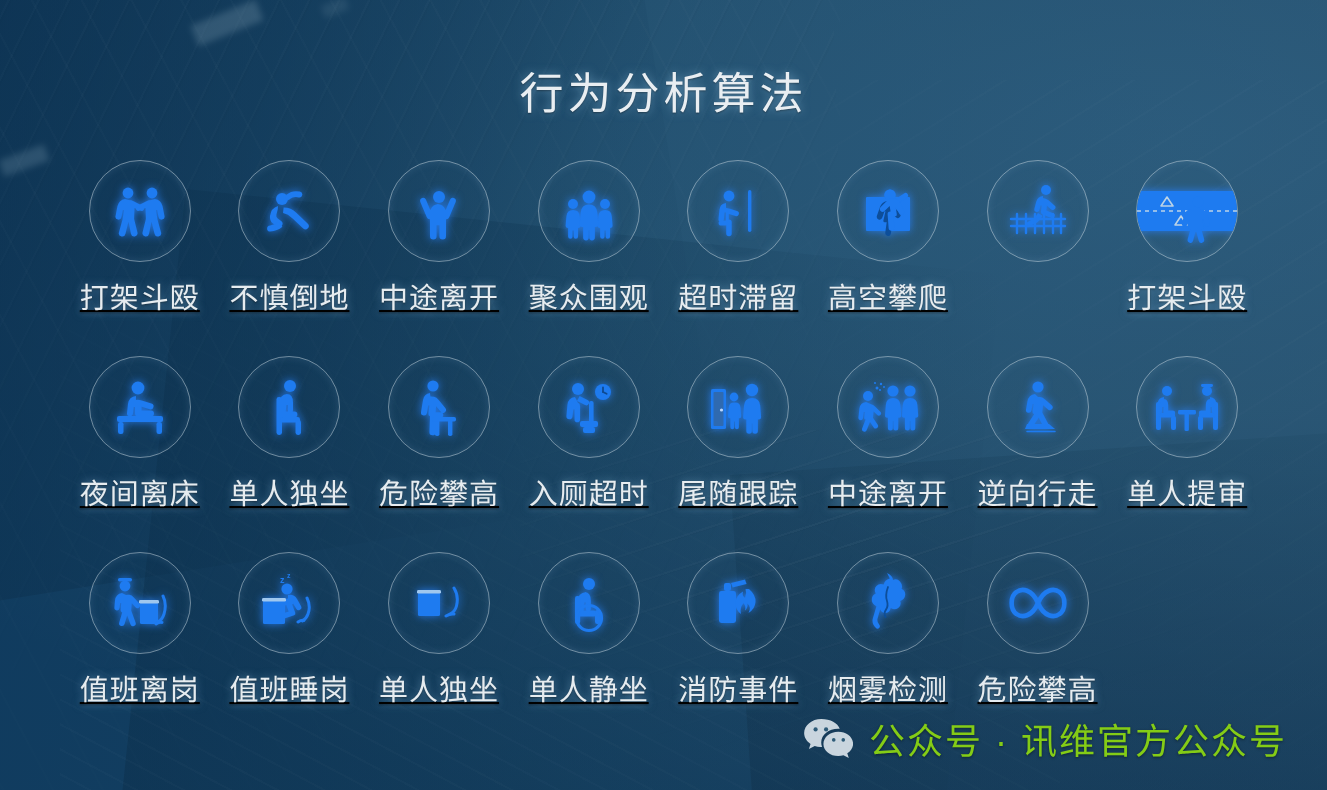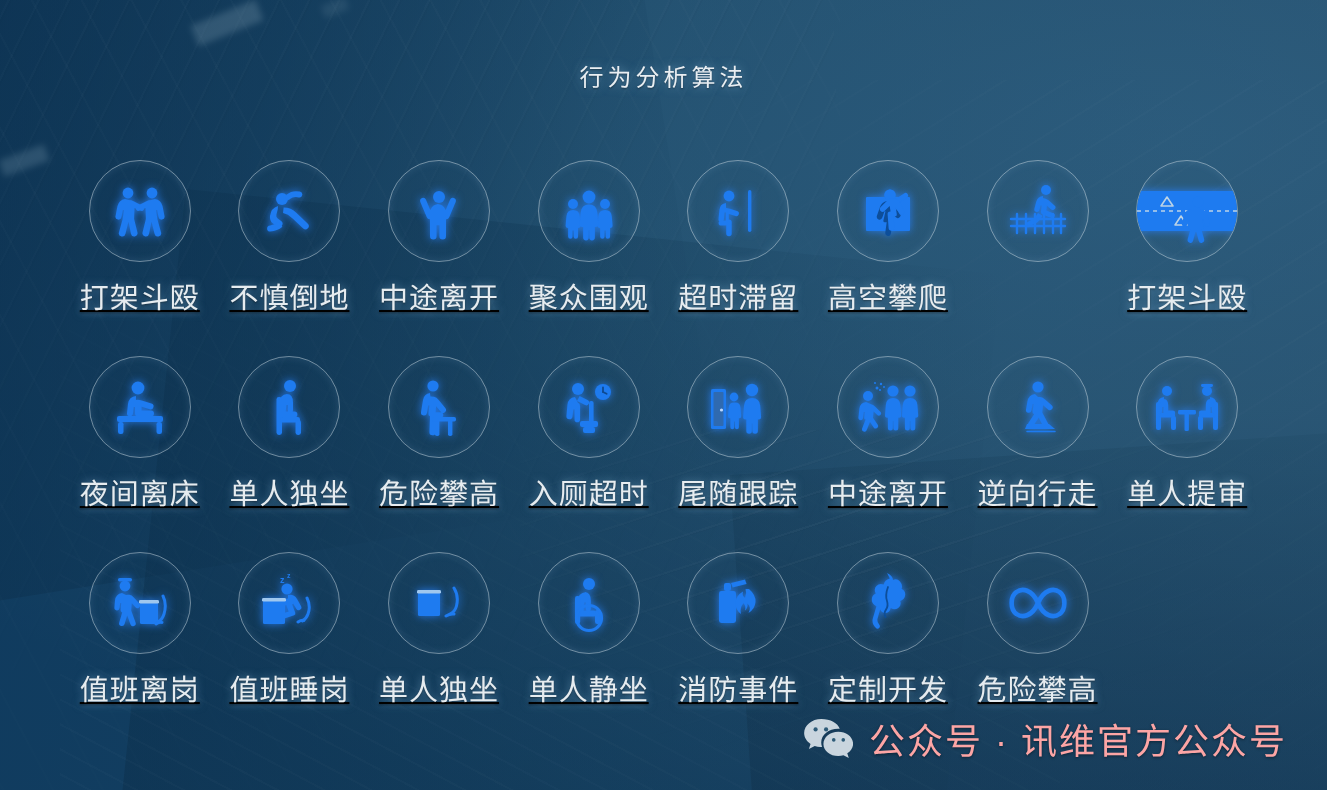--- a/index.html
+++ b/index.html
@@ -90,21 +90,21 @@
     position:absolute;inset:0;
     background:linear-gradient(105deg, rgba(13,58,95,.58) 0%, rgba(26,76,110,.34) 45%, rgba(44,88,120,.28) 100%);
   }
 
   
   .content{position:absolute;inset:0;}
 
   .title{
     position:absolute;left:0;right:0;top:58px;
     text-align:center;
-    font-size:24px;letter-spacing:4px;
+    font-size:44px;letter-spacing:4px;
     color:#e9eef2;
     text-shadow:0 0 10px rgba(150,200,235,.55), 0 1px 2px rgba(0,0,0,.45);
   }
 
   .grid{
     position:absolute;left:65px;top:160px;
     width:1197px;
     display:grid;
     grid-template-columns:repeat(8,1fr);
     row-gap:40px;
@@ -130,21 +130,21 @@
     text-shadow:0 0 9px rgba(150,200,235,.50), 0 1px 2px rgba(0,0,0,.5);
   }
 
   
   .footer{
     position:absolute;right:40px;bottom:26px;
     display:flex;align-items:center;gap:16px;
   }
   .wechat-icon{width:50px;height:42px;flex:none;}
   .footer-text{
-    font-size:36px;color:#fca5a5;letter-spacing:2px;
+    font-size:36px;color:#84cc16;letter-spacing:2px;
     text-shadow:0 1px 3px rgba(0,0,0,.45);
   }
 </style>
 </head>
 <body>
 
 <div class="stage">
 
   <div class="bg-base"></div>
   <div class="bg-tower-a"></div>
@@ -527,21 +527,21 @@
 
       <div class="cell">
         <div class="circle">
           <svg width="56" height="64" viewBox="0 0 56 64">
             <g class="ico-fill">
               <path d="M27 2 q6 3 6 7 q4-2 7 1.5 q3 3.5 1.6 7.5 q4 1.5 3.6 6 q-.4 4.5-5 6 q1.6 4.6-2 7 q-3.6 2.4-7.4 0 q-1 4.6-5 5 q-4 .4-5.6-3.4 l-2.6 9 q-.8 3 1.4 5.6 q1.6 2 .4 3.6 q-1.4 1.8-3.2.4 q-4.4-3.6-3.6-9 l3.8-13 q-4.6-1.8-4.6-6.6 q0-4.6 4-6 q-2.4-4.4 .6-7.6 q3-3.2 7.4-1.4 q.6-4.6 6-6z"></path>
             </g>
             <path d="M28 16 q-3 8-1 14 q1.6 5-1 8.6 q-2.6 3.6-.4 7.4" fill="none" stroke="#0d4e9a" stroke-width="1.8" stroke-linecap="round"></path>
           </svg>
         </div>
-        <div class="label">定制开发</div>
+        <div class="label">烟雾检测</div>
       </div>
 
       <div class="cell">
         <div class="circle">
           <svg width="68" height="44" viewBox="0 0 68 44">
             <path d="M34 22
                      C 28 8, 18 7, 12.5 11
                      C 6 15.5, 6 28.5, 12.5 33
                      C 18 37, 28 36, 34 22
                      C 40 8, 50 7, 55.5 11

